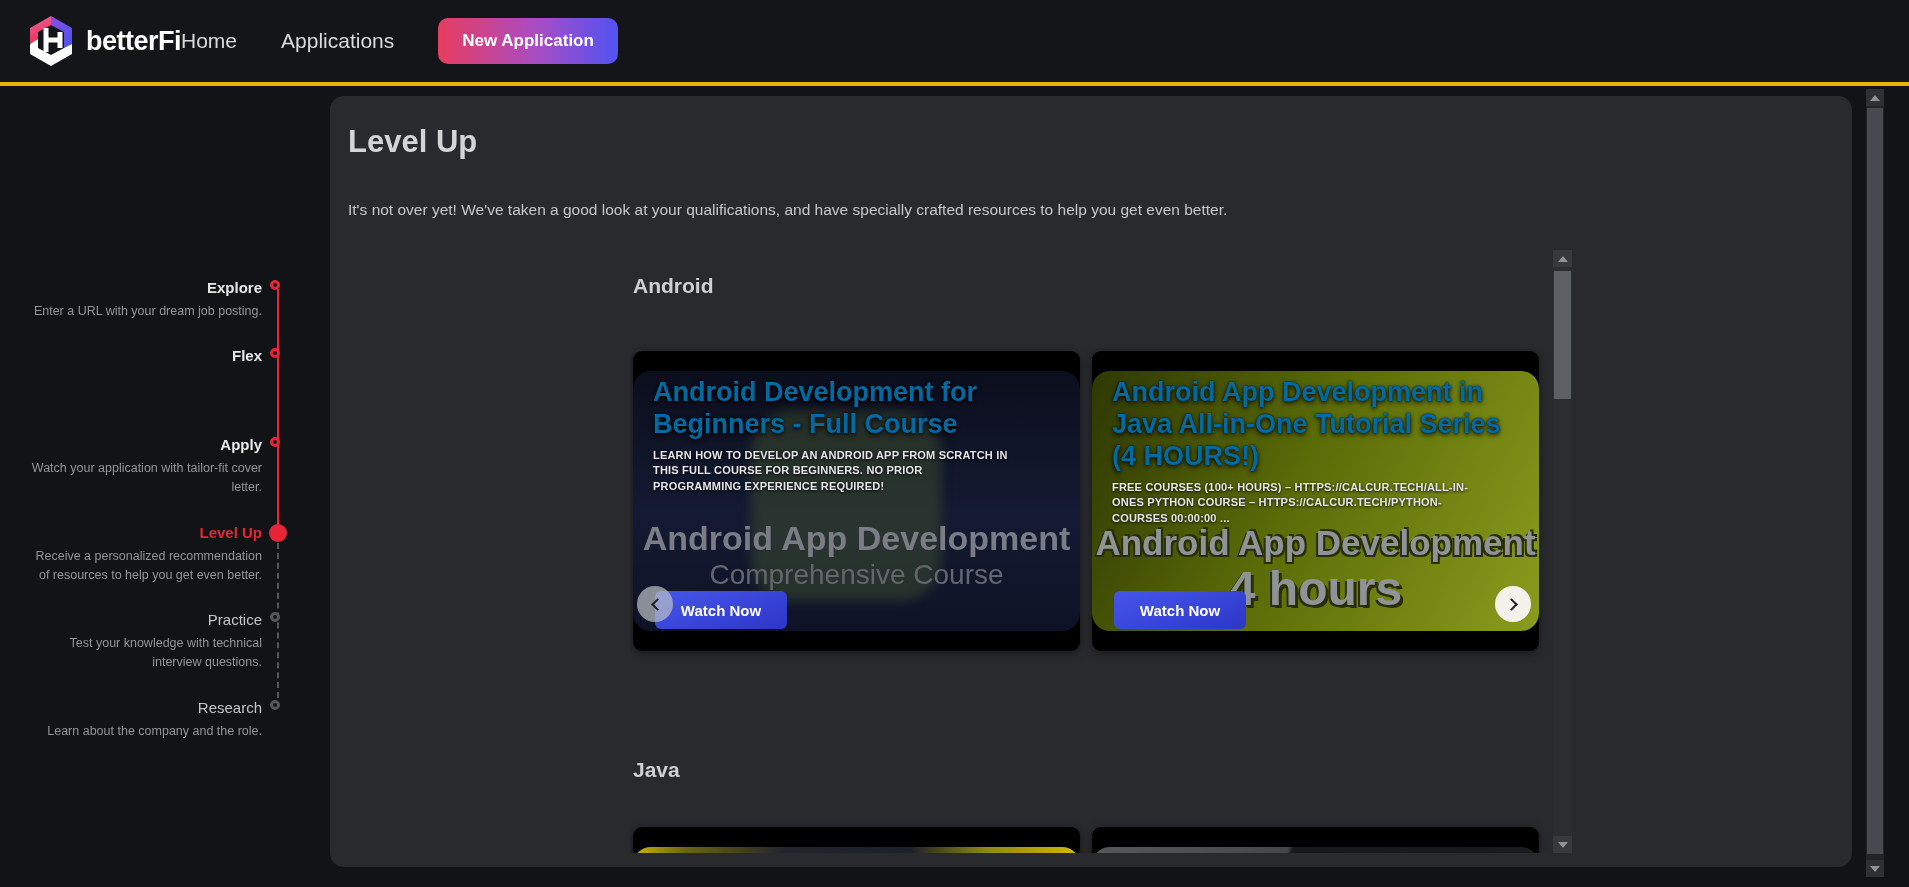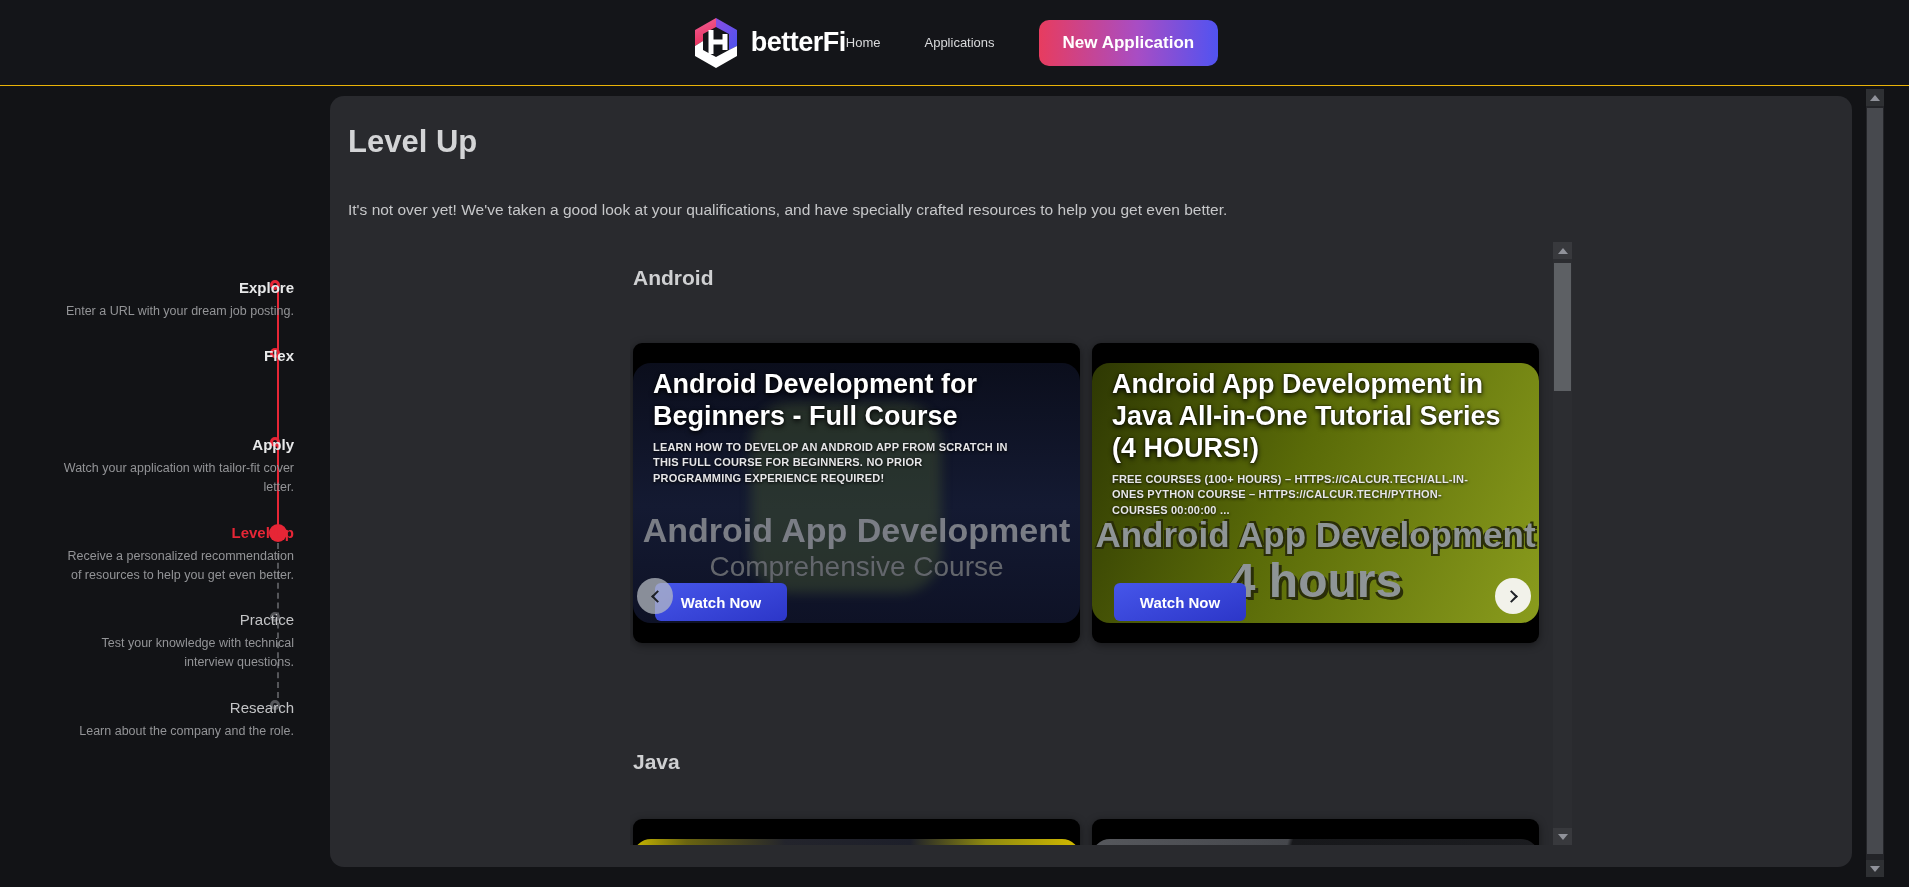--- a/index.html
+++ b/index.html
@@ -2,54 +2,54 @@
 <html><head>
 <meta charset="utf-8">
 <style>
   * { margin:0; padding:0; box-sizing:border-box; }
   html,body { background:#121316; }
   body { font-family:"Liberation Sans", sans-serif; }
   .stage { position:relative; width:1909px; height:887px; overflow:hidden; background:#121316; }
 
   
   .header { position:absolute; left:0; top:0; width:1909px; height:86px;
-            background:#141519; border-bottom:1px solid #eab308;
-            display:flex; align-items:center; justify-content:center; padding:0 26px; z-index:30; }
+            background:#141519; border-bottom:4px solid #eab308;
+            display:flex; align-items:center; justify-content:flex-start; padding:0 26px; z-index:30; }
   .brand { display:flex; align-items:center; gap:10px; cursor:pointer; }
   .brand-name { color:#ffffff; font-size:27px; font-weight:700; letter-spacing:-0.5px; }
   .nav { display:flex; align-items:center; gap:44px; }
-  .nav a { color:#d9dadc; font-size:13px; text-decoration:none; cursor:pointer; }
+  .nav a { color:#d9dadc; font-size:21px; text-decoration:none; cursor:pointer; }
   .cta-btn { border:none; cursor:pointer; color:#ffffff; font-weight:700; font-size:17px;
              padding:13px 24px; border-radius:10px;
              background:linear-gradient(90deg,#e73c5f 0%,#a84dc4 55%,#5153f1 100%);
              font-family:"Liberation Sans", sans-serif; }
 
   
   .stepper { position:absolute; left:0; top:86px; width:330px; height:801px; }
   .step-line-solid { position:absolute; left:277px; top:289px; width:2px; height:244px; background:#e62636; }
   .step-line-dashed { position:absolute; left:277px; top:533px; height:175px; width:0;
                       border-left:2px dashed #55565a; }
   .step-dot { position:absolute; border-radius:50%; background:#141519; }
   .dot-done { width:10px; height:10px; border:3px solid #e62636; }
   .dot-active { width:18px; height:18px; background:#e62636; border:none; }
   .dot-todo { width:10px; height:10px; border:3px solid #55565a; }
-  .step-text { position:absolute; left:22px; width:240px; text-align:right;margin-left:32px; }
+  .step-text { position:absolute; left:22px; width:240px; text-align:right; }
   .step-label { font-size:15px; font-weight:700; color:#e8e9ea; line-height:1.2; }
   .step-label.active { color:#e62636; }
   .step-label.todo { color:#c3c4c6; font-weight:400; }
   .step-desc { margin-top:5px; font-size:12.5px; color:#939497; line-height:1.55; }
 
   
   .panel { position:absolute; left:330px; top:96px; width:1522px; height:771px;
            background:#292a2e; border-radius:14px; }
   .panel-title { position:absolute; left:18px; top:28px; font-size:31px; font-weight:700; color:#d3d4d6; }
   .panel-sub { position:absolute; left:18px; top:105px; font-size:15.5px; color:#c6c7c9; }
 
   
-  .resources { position:absolute; left:300px; top:144px; width:942px; height:605px; overflow:hidden; }
+  .resources { position:absolute; left:300px; top:152px; width:942px; height:605px; overflow:hidden; }
   .sec-title { position:absolute; left:3px; font-size:21px; font-weight:700; color:#cfd0d2; }
   .row { position:absolute; left:0; width:942px; height:300px; }
 
   .card { position:absolute; width:447px; height:300px; border-radius:9px; overflow:hidden;
           background:#000; box-shadow:0 2px 8px rgba(0,0,0,0.45); }
   .thumb { position:absolute; left:0; right:0; top:20px; bottom:20px; overflow:hidden;border-radius:18px; }
   .thumb-a1 { background:linear-gradient(180deg,#0b0e1c 0%,#141a32 55%,#0e1226 100%); }
   .thumb-a2 { background:linear-gradient(115deg,#2e3803 0%,#5a6b08 45%,#8a9c1d 100%); }
   .thumb-j1 { background:linear-gradient(90deg,#c8b700 0%,#6a6410 12%,#23242c 34%,#1d1f2a 62%,#8f8a10 79%,#d1b900 100%); }
   .thumb-j2 { background:linear-gradient(105deg,#56585d 0%,#45474c 38%,#17181b 39%,#1c1d21 100%); }
@@ -57,21 +57,21 @@
                 background:#44552f; opacity:0.45; filter:blur(6px); }
   .bgtext { position:absolute; left:0; right:0; text-align:center; white-space:nowrap; }
   .bg-a1-1 { top:148px; font-size:34px; font-weight:700; color:#7a7d85; }
   .bg-a1-2 { top:188px; font-size:28px; color:#63666c; }
   .bg-a2-1 { top:152px; font-size:35px; font-weight:800; color:#8e9496;
              text-shadow:2px 2px 0 #2a2e08, -2px 2px 0 #2a2e08, 2px -2px 0 #2a2e08; }
   .bg-a2-2 { top:190px; font-size:48px; font-weight:800; color:#8e9496;
              text-shadow:3px 3px 0 #2a2e08, -2px 2px 0 #2a2e08; }
 
   .card-overlay { position:absolute; inset:0; padding:26px 26px 0 20px; z-index:3; }
-  .card-title { font-size:27px; line-height:1.18; font-weight:800; color:#ffffff;
+  .card-title { font-size:27px; line-height:1.18; font-weight:800; color:#0369a1;
                 text-shadow:0 2px 5px rgba(0,0,0,0.9), 0 0 2px rgba(0,0,0,0.8); }
   .card-desc { margin-top:7px; font-size:11px; font-weight:700; line-height:1.42; color:#e6e6e8;
                text-shadow:0 1px 3px rgba(0,0,0,0.95); width:90%; letter-spacing:0.2px; }
   .watch-btn { position:absolute; left:22px; top:240px; width:132px; height:38px; border:none; cursor:pointer;
                border-radius:6px; background:linear-gradient(160deg,#4656ea 0%,#2c36c8 100%);
                color:#ffffff; font-weight:700; font-size:15px; font-family:"Liberation Sans", sans-serif; }
 
   .car-arrow { position:absolute; width:36px; height:36px; border-radius:50%; border:none; cursor:pointer;
                display:flex; align-items:center; justify-content:center; z-index:6; }
   .car-left { left:7px; top:338px; background:rgba(185,190,197,0.72); }

